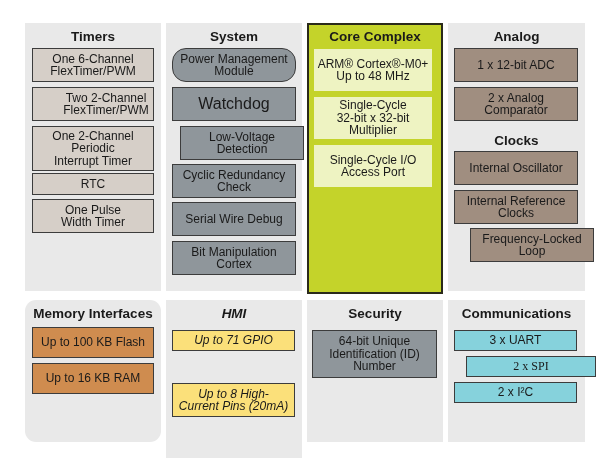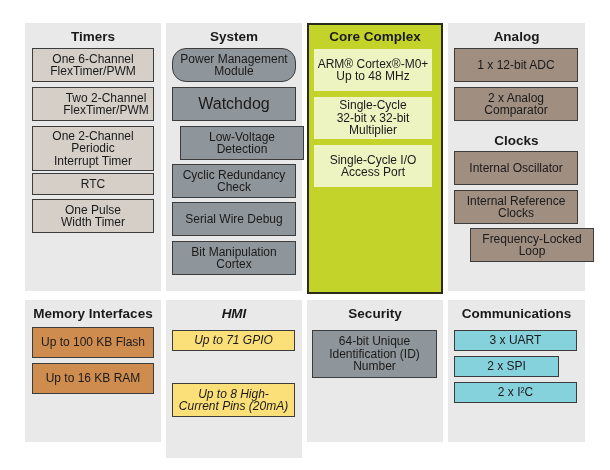--- a/index.html
+++ b/index.html
@@ -65,21 +65,21 @@
   <div class="box taupe" style="left:6px;top:64px;width:124px;height:34px;">2 x Analog
 Comparator</div>
   <div class="panel-title" style="top:110px;">Clocks</div>
   <div class="box taupe" style="left:6px;top:128px;width:124px;height:34px;">Internal Oscillator</div>
   <div class="box taupe" style="left:6px;top:167px;width:124px;height:34px;">Internal Reference
 Clocks</div>
   <div class="box taupe" style="left:22px;top:205px;width:124px;height:34px;">Frequency-Locked
 Loop</div>
 </div>
 
-<div class="panel" style="left:25px;top:300px;width:136px;height:142px;">
+<div class="panel" style="left:25px;top:300px;width:136px;height:142px;border-radius:11px;">
   <div class="panel-title" style="top:6px;">Memory Interfaces</div>
   <div class="box orange" style="left:7px;top:27px;width:122px;height:31px;">Up to 100 KB Flash</div>
   <div class="box orange" style="left:7px;top:63px;width:122px;height:31px;">Up to 16 KB RAM</div>
 </div>
 
 <div class="panel" style="left:166px;top:300px;width:136px;height:158px;font-style:italic;">
   <div class="panel-title" style="top:6px;">HMI</div>
   <div class="box yellow" style="left:6px;top:30px;width:123px;height:21px;">Up to 71 GPIO</div>
   <div class="box yellow" style="left:6px;top:83px;width:123px;height:34px;">Up to 8 High-
 Current Pins (20mA)</div>
@@ -88,15 +88,15 @@
 <div class="panel" style="left:307px;top:300px;width:136px;height:142px;">
   <div class="panel-title" style="top:6px;">Security</div>
   <div class="box gray2" style="left:5px;top:30px;width:125px;height:48px;">64-bit Unique
 Identification (ID)
 Number</div>
 </div>
 
 <div class="panel" style="left:448px;top:300px;width:137px;height:142px;">
   <div class="panel-title" style="top:6px;">Communications</div>
   <div class="box cyan" style="left:6px;top:30px;width:123px;height:21px;">3 x UART</div>
-  <div class="box cyan" style="left:6px;top:56px;width:105px;height:21px;">2 x  SPI</div>
+  <div class="box cyan" style="left:18px;top:56px;width:130px;height:21px;font-family:Liberation Serif, serif;">2 x  SPI</div>
   <div class="box cyan" style="left:6px;top:82px;width:123px;height:21px;">2 x  I²C</div>
 </div>
 
 </body></html>

